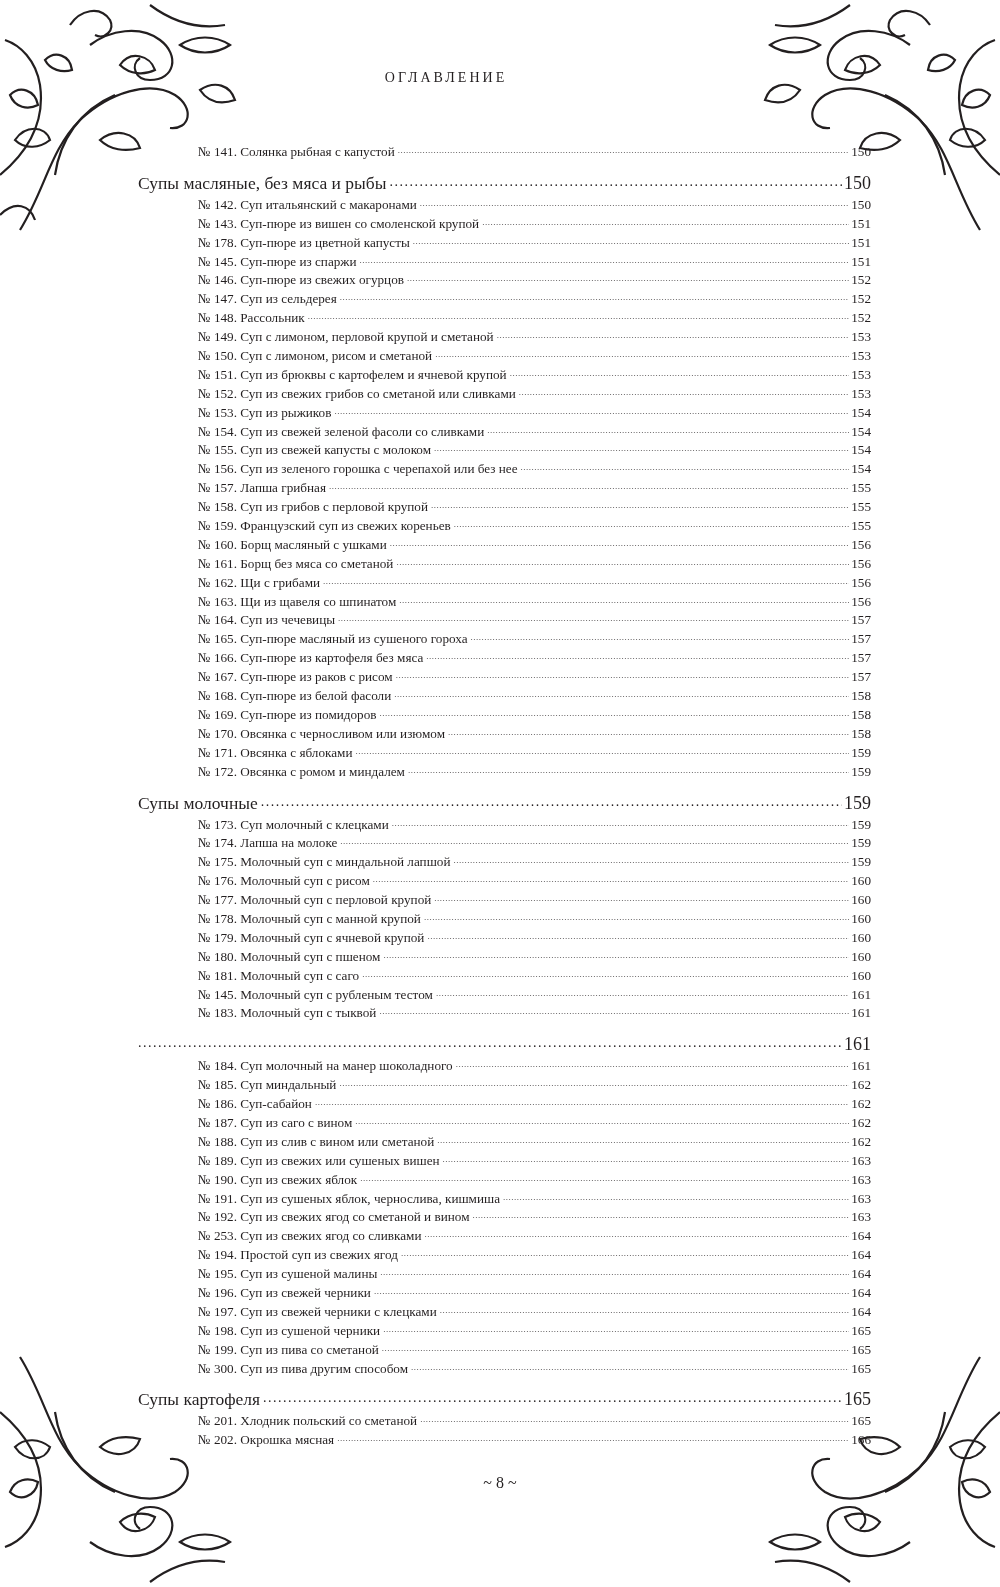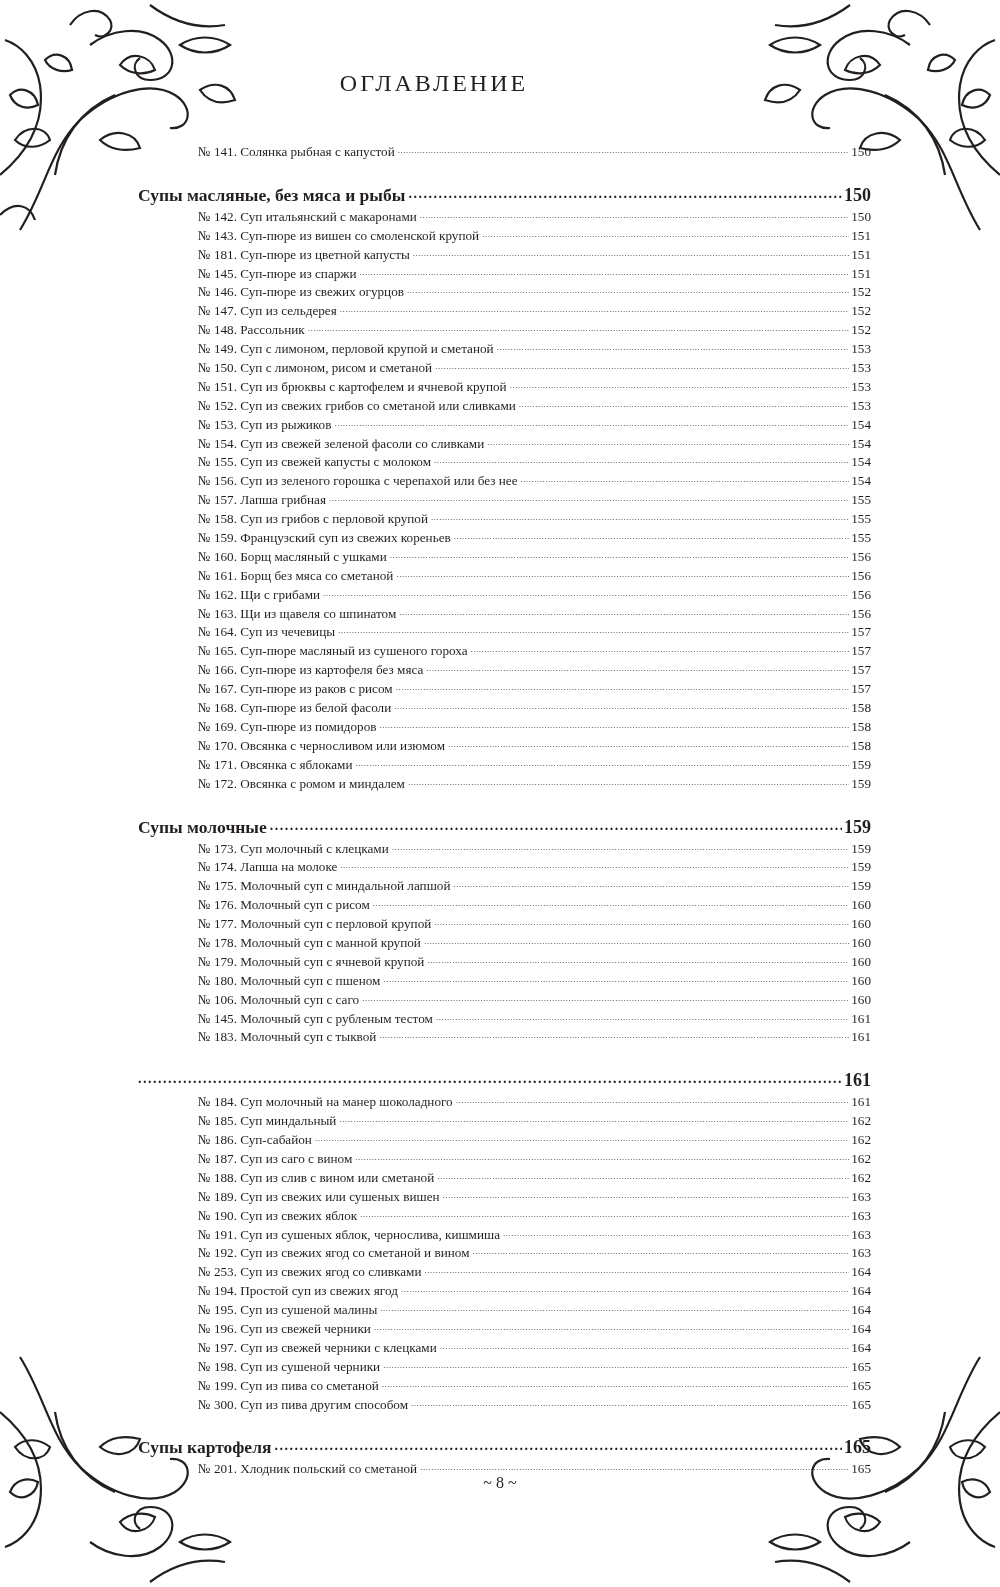--- a/index.html
+++ b/index.html
@@ -4,26 +4,26 @@
 <style>
   html, body { margin:0; padding:0; background:#ffffff; }
   body { width:1000px; height:1587px; position:relative; overflow:hidden;
          font-family:"Liberation Serif","DejaVu Serif",serif; color:#231f20; }
   .ornament { position:absolute; width:240px; height:240px; }
   .ornament svg { width:100%; height:100%; }
   .orn-tl { left:0; top:0; }
   .orn-tr { right:0; top:0; transform:scaleX(-1); }
   .orn-bl { left:0; bottom:0; transform:scaleY(-1); }
   .orn-br { right:0; bottom:0; transform:scale(-1,-1); }
-  .page-header { position:absolute; top:70px; left:4px; width:860px; text-align:center;
-                 font-size:24px; letter-spacing:3px; font-weight:normal; }
+  .page-header { position:absolute; top:70px; left:16px; width:860px; text-align:center;
+                 font-size:14px; letter-spacing:3px; font-weight:normal; }
   .toc { position:absolute; top:143px; left:138px; width:733px; }
   .row { display:flex; align-items:baseline; white-space:nowrap; }
   .entry { height:18.9px; font-size:13.2px; padding-left:60px; line-height:18.9px; }
-  .section { height:26px; font-size:17.5px; font-weight:bold; line-height:26px; margin-top:20px; }
+  .section { height:26px; font-size:17.5px; font-weight:normal; line-height:26px; margin-top:8px; }
   .row .label { flex:0 0 auto; padding-right:3px; }
   .row .dots { flex:1 1 auto; overflow:hidden; position:relative; }
   .row .dots::after { content:"........................................................................................................................................................................................................................................................................................";
                       position:absolute; left:0; bottom:0; letter-spacing:0.5px; }
   .entry .dots { height:12px; font-size:9px; }
   .entry .dots::after { font-size:9px; line-height:12px; }
   .section .dots { height:14px; }
   .section .dots::after { font-size:14px; line-height:14px; letter-spacing:1.5px; }
   .row .page { flex:0 0 auto; padding-left:2px; }
   .section .page { font-size:18px; }
@@ -113,21 +113,21 @@
       <span class="label">№ 142. Суп итальянский с макаронами</span>
       <span class="dots"></span>
       <span class="page">150</span>
     </div>
     <div class="row entry">
       <span class="label">№ 143. Суп-пюре из вишен со смоленской крупой</span>
       <span class="dots"></span>
       <span class="page">151</span>
     </div>
     <div class="row entry">
-      <span class="label">№ 181. Суп-пюре из цветной капусты</span>
+      <span class="label">№ 178. Суп-пюре из цветной капусты</span>
       <span class="dots"></span>
       <span class="page">151</span>
     </div>
     <div class="row entry">
       <span class="label">№ 145. Суп-пюре из спаржи</span>
       <span class="dots"></span>
       <span class="page">151</span>
     </div>
     <div class="row entry">
       <span class="label">№ 146. Суп-пюре из свежих огурцов</span>
@@ -303,21 +303,21 @@
       <span class="label">№ 179. Молочный суп с ячневой крупой</span>
       <span class="dots"></span>
       <span class="page">160</span>
     </div>
     <div class="row entry">
       <span class="label">№ 180. Молочный суп с пшеном</span>
       <span class="dots"></span>
       <span class="page">160</span>
     </div>
     <div class="row entry">
-      <span class="label">№ 106. Молочный суп с саго</span>
+      <span class="label">№ 181. Молочный суп с саго</span>
       <span class="dots"></span>
       <span class="page">160</span>
     </div>
     <div class="row entry">
       <span class="label">№ 145. Молочный суп с рубленым тестом</span>
       <span class="dots"></span>
       <span class="page">161</span>
     </div>
     <div class="row entry">
       <span class="label">№ 183. Молочный суп с тыквой</span>
@@ -415,16 +415,21 @@
     </div>
     <div class="row section">
       <span class="label">Супы картофеля</span>
       <span class="dots"></span>
       <span class="page">165</span>
     </div>
     <div class="row entry">
       <span class="label">№ 201. Хлодник польский со сметаной</span>
       <span class="dots"></span>
       <span class="page">165</span>
+    </div>
+    <div class="row entry">
+      <span class="label">№ 202. Окрошка мясная</span>
+      <span class="dots"></span>
+      <span class="page">166</span>
     </div>
   </div>
 
 <div class="page-number">~ 8 ~</div>
 
 </body></html>

